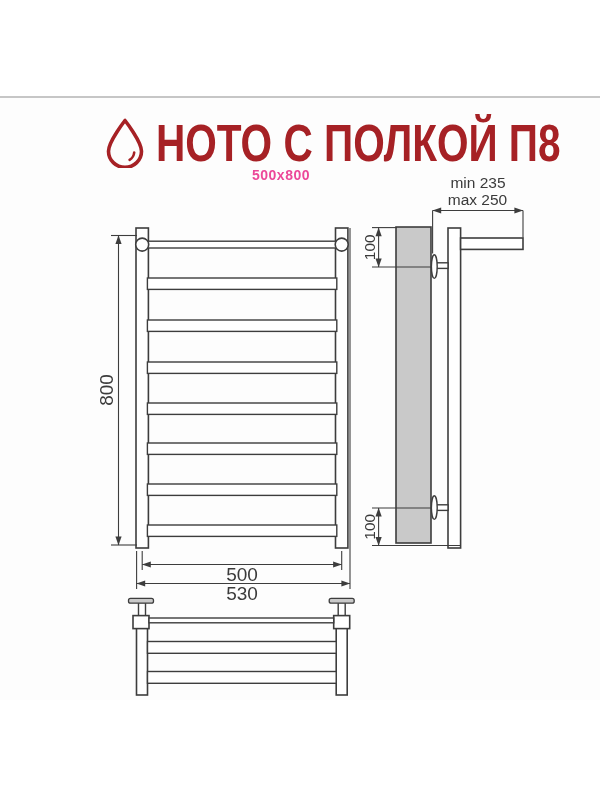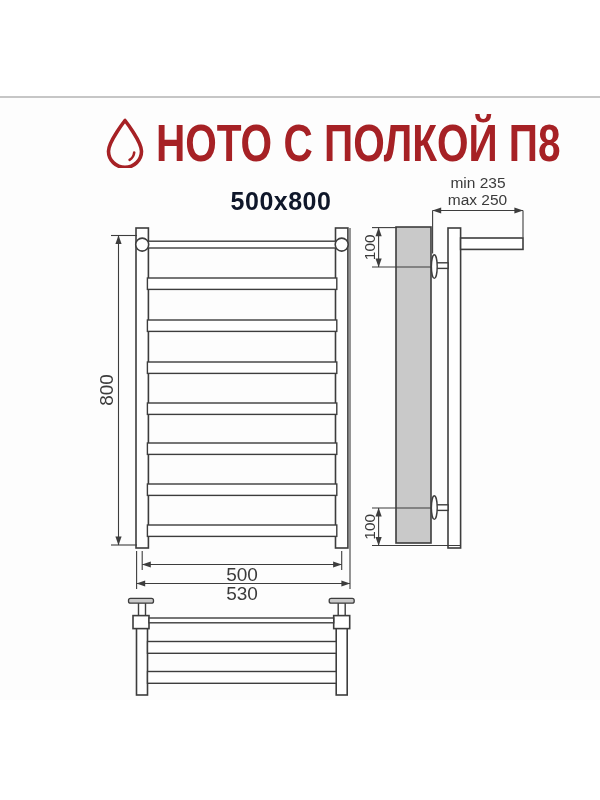--- a/index.html
+++ b/index.html
@@ -5,22 +5,22 @@
   html,body{margin:0;padding:0;background:#fff;}
   .page{position:relative;width:600px;height:800px;background:#fff;overflow:hidden;
         font-family:"Liberation Sans",sans-serif;}
   .band{position:absolute;left:0;top:98px;width:600px;height:602px;background:#fdfdfd;}
   .topbar{position:absolute;left:0;top:0;width:600px;height:96px;background:#fff;
           border-bottom:2px solid #c6c6c6;}
   .logo{position:absolute;left:103px;top:118px;width:44px;height:50px;}
   .title{position:absolute;left:156px;top:117px;font-size:52px;font-weight:bold;
          color:#a62125;white-space:nowrap;line-height:1;letter-spacing:0;
          transform:scaleX(0.78);transform-origin:0 0;}
-  .size-label{position:absolute;left:281px;top:187px;transform:translateX(-50%);
-              font-size:25px;font-weight:bold;color:#0f172a;letter-spacing:0.5px;}
+  .size-label{position:absolute;left:281px;top:167px;transform:translateX(-50%);
+              font-size:14px;font-weight:bold;color:#ec4899;letter-spacing:0.5px;}
   .drawing{position:absolute;left:0;top:0;width:600px;height:800px;}
   .outline{fill:#fff;stroke:#3d3d3d;stroke-width:1.6;}
   .thin{fill:#fff;stroke:#3d3d3d;stroke-width:1.4;}
   .grayfill{fill:#c9c9c9;stroke:#3d3d3d;stroke-width:1.6;}
   .graycap{fill:#c9c9c9;stroke:#3d3d3d;stroke-width:1.3;}
   .dim{fill:none;stroke:#3d3d3d;stroke-width:1.1;}
   .dimtxt{fill:#3b3b3b;font-family:"Liberation Sans",sans-serif;font-size:19px;}
   .dimtxt-sm{fill:#3b3b3b;font-family:"Liberation Sans",sans-serif;font-size:15.5px;}
 </style>
 </head>

